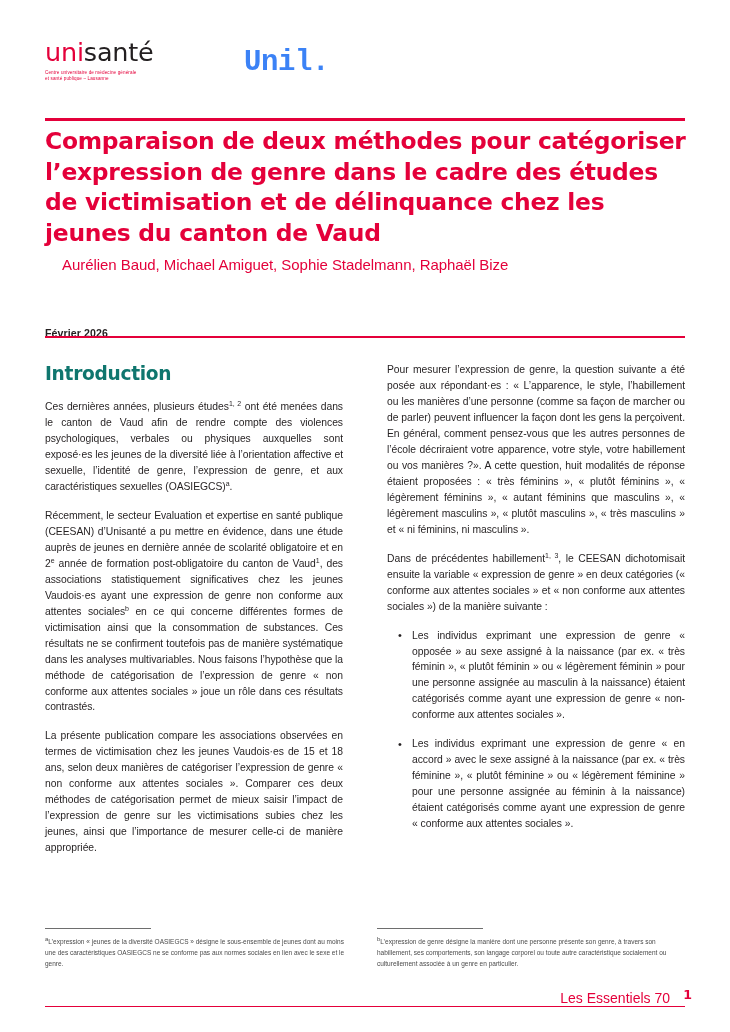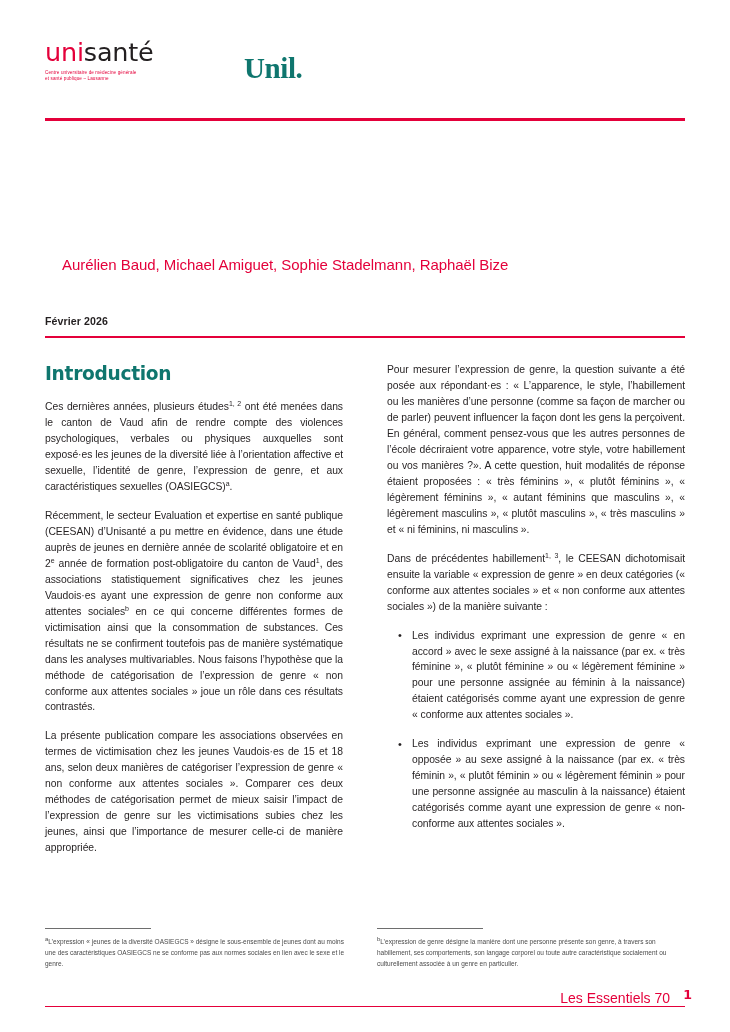--- a/index.html
+++ b/index.html
@@ -53,26 +53,26 @@
     font-size: 4.6px;
     line-height: 1.5;
     color: #e4003a;
     letter-spacing: 0.12px;
     white-space: pre-line;
     font-family: "Liberation Sans", sans-serif;
   }
   .logo-unil {
     position: absolute;
     left: 199px;
-    top: 12px;
-    font-family: Liberation Serif, serif;
+    top: 6px;
+    font-family: Liberation Mono, monospace;
     font-weight: bold;
     font-size: 29px;
     letter-spacing: -0.4px;
-    color: #0f766e;
+    color: #3b82f6;
   }
 
   
   .rule-thick {
     position: absolute;
     left: 45px;
     width: 640px;
     height: 2.6px;
     background: #e4003a;
   }
@@ -120,21 +120,21 @@
     width: 640px;
     font-style: italic;
     font-size: 9.1px;
     line-height: 1.42;
     color: #3b3b3b;
     letter-spacing: -0.02px;
   }
   .pubdate {
     position: absolute;
     left: 45px;
-    top: 315px;
+    top: 327px;
     font-weight: bold;
     font-size: 10.6px;
     color: #231f20;
     letter-spacing: 0.1px;
   }
 
   
   .columns {
     position: absolute;
     left: 45px;
@@ -269,20 +269,23 @@
         <span class="uni">uni</span><span class="sante">santé</span>
       </div>
       <div class="logo-tagline">Centre universitaire de médecine générale
 et santé publique – Lausanne</div>
     </div>
     <div class="logo-unil">Unil.</div>
   </div>
 
   <div class="rule-thick" id="rule-top"></div>
 
+  <div class="title-block">
+    <h1 class="doc-title">Comparaison de deux méthodes pour catégoriser l’expression de genre dans le cadre des études de victimisation et de délinquance chez les jeunes du canton de Vaud</h1>
+  </div>
 
   <div class="authors">Aurélien Baud, Michael Amiguet, Sophie Stadelmann, Raphaël Bize</div>
   <div class="pubdate">Février 2026</div>
 
   <div class="rule-thin" id="rule-bottom"></div>
 
   <div class="columns">
 
     <div class="col col-left">
       <h2 class="section-head">Introduction</h2>
@@ -294,22 +297,22 @@
       <p class="body">La présente publication compare les associations observées en termes de victimisation chez les jeunes Vaudois·es de 15 et 18 ans, selon deux manières de catégoriser l’expression de genre « non conforme aux attentes sociales ». Comparer ces deux méthodes de catégorisation permet de mieux saisir l’impact de l’expression de genre sur les victimisations subies chez les jeunes, ainsi que l’importance de mesurer celle-ci de manière appropriée.</p>
     </div>
 
     <div class="col col-right">
 
       <p class="body">Pour mesurer l’expression de genre, la question suivante a été posée aux répondant·es : « L’apparence, le style, l’habillement ou les manières d’une personne (comme sa façon de marcher ou de parler) peuvent influencer la façon dont les gens la perçoivent. En général, comment pensez-vous que les autres personnes de l’école décriraient votre apparence, votre style, votre habillement ou vos manières ?». A cette question, huit modalités de réponse étaient proposées : « très féminins », « plutôt féminins », « légèrement féminins », « autant féminins que masculins », « légèrement masculins », « plutôt masculins », « très masculins » et « ni féminins, ni masculins ».</p>
 
       <p class="body"><span>Dans de précédentes habillement</span><sup class="fn">1, 3</sup><span>, le CEESAN dichotomisait ensuite la variable « expression de genre » en deux catégories (« conforme aux attentes sociales » et « non conforme aux attentes sociales ») de la manière suivante :</span></p>
 
       <ul class="bullets">
+        <li>Les individus exprimant une expression de genre « opposée » au sexe assigné à la naissance (par ex. « très féminin », « plutôt féminin » ou « légèrement féminin » pour une personne assignée au masculin à la naissance) étaient catégorisés comme ayant une expression de genre « non-conforme aux attentes sociales ».</li>
         <li>Les individus exprimant une expression de genre « en accord » avec le sexe assigné à la naissance (par ex. « très féminine », « plutôt féminine » ou « légèrement féminine » pour une personne assignée au féminin à la naissance) étaient catégorisés comme ayant une expression de genre « conforme aux attentes sociales ».</li>
-        <li>Les individus exprimant une expression de genre « opposée » au sexe assigné à la naissance (par ex. « très féminin », « plutôt féminin » ou « légèrement féminin » pour une personne assignée au masculin à la naissance) étaient catégorisés comme ayant une expression de genre « non-conforme aux attentes sociales ».</li>
       </ul>
     </div>
   </div>
 
   <div class="footnote-rule" id="fn-rule-left"></div>
   <div class="footnote-rule" id="fn-rule-right"></div>
 
   <div class="footnote" id="footnote-left"><sup>a</sup><span class="fn-body">L’expression « jeunes de la diversité OASIEGCS » désigne le sous-ensemble de jeunes dont au moins une des caractéristiques OASIEGCS ne se conforme pas aux normes sociales en lien avec le sexe et le genre.</span></div>
 
   <div class="footnote" id="footnote-right"><sup>b</sup><span class="fn-body">L’expression de genre désigne la manière dont une personne présente son genre, à travers son habillement, ses comportements, son langage corporel ou toute autre caractéristique socialement ou culturellement associée à un genre en particulier.</span></div>

